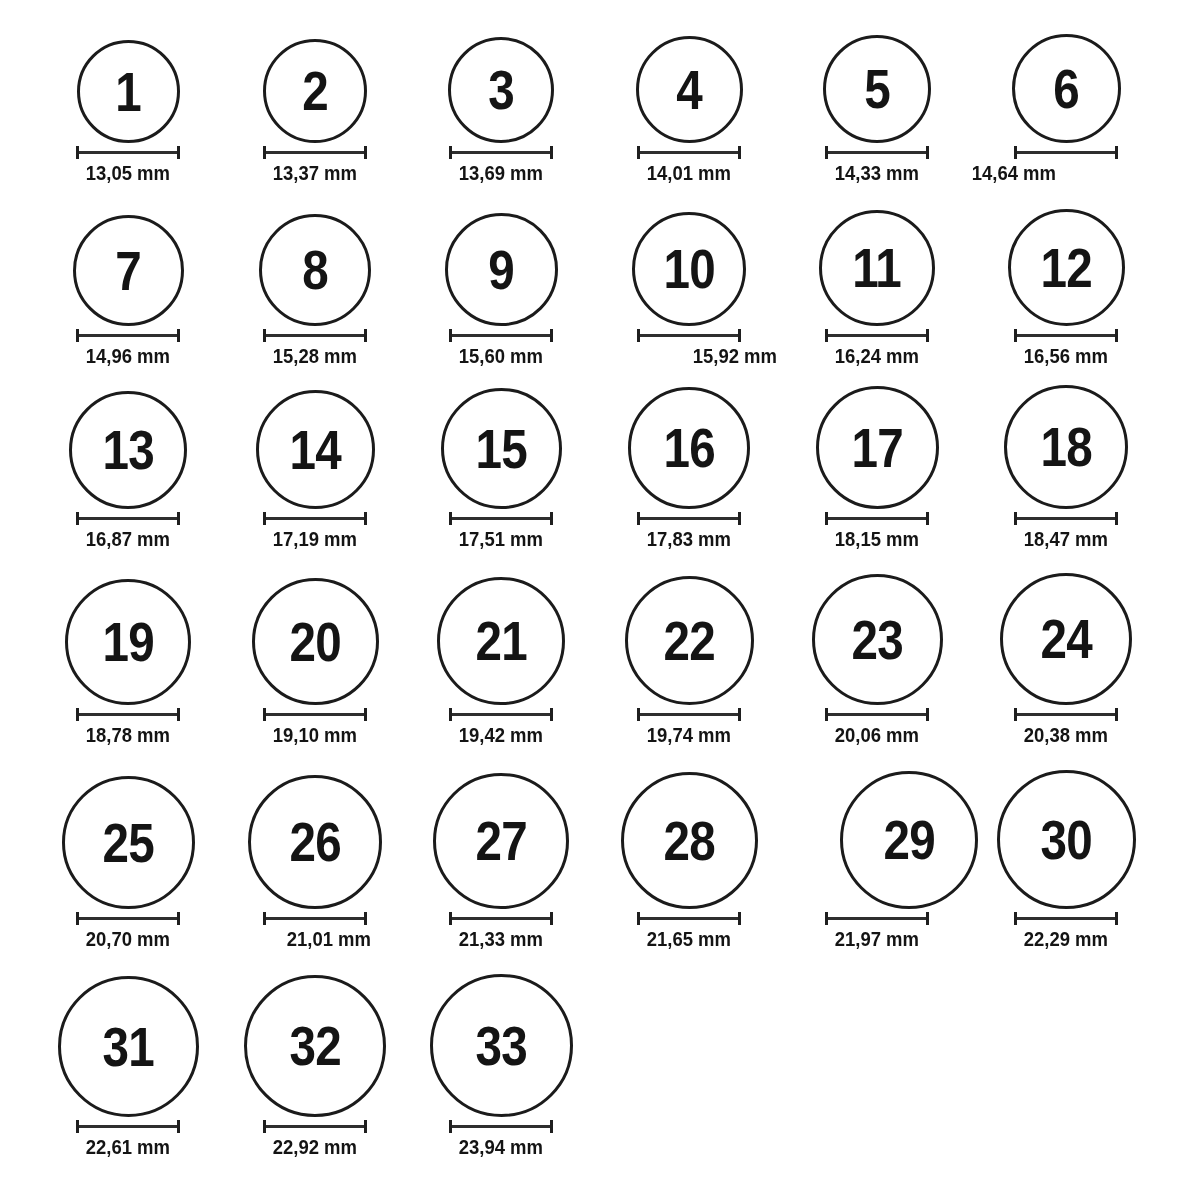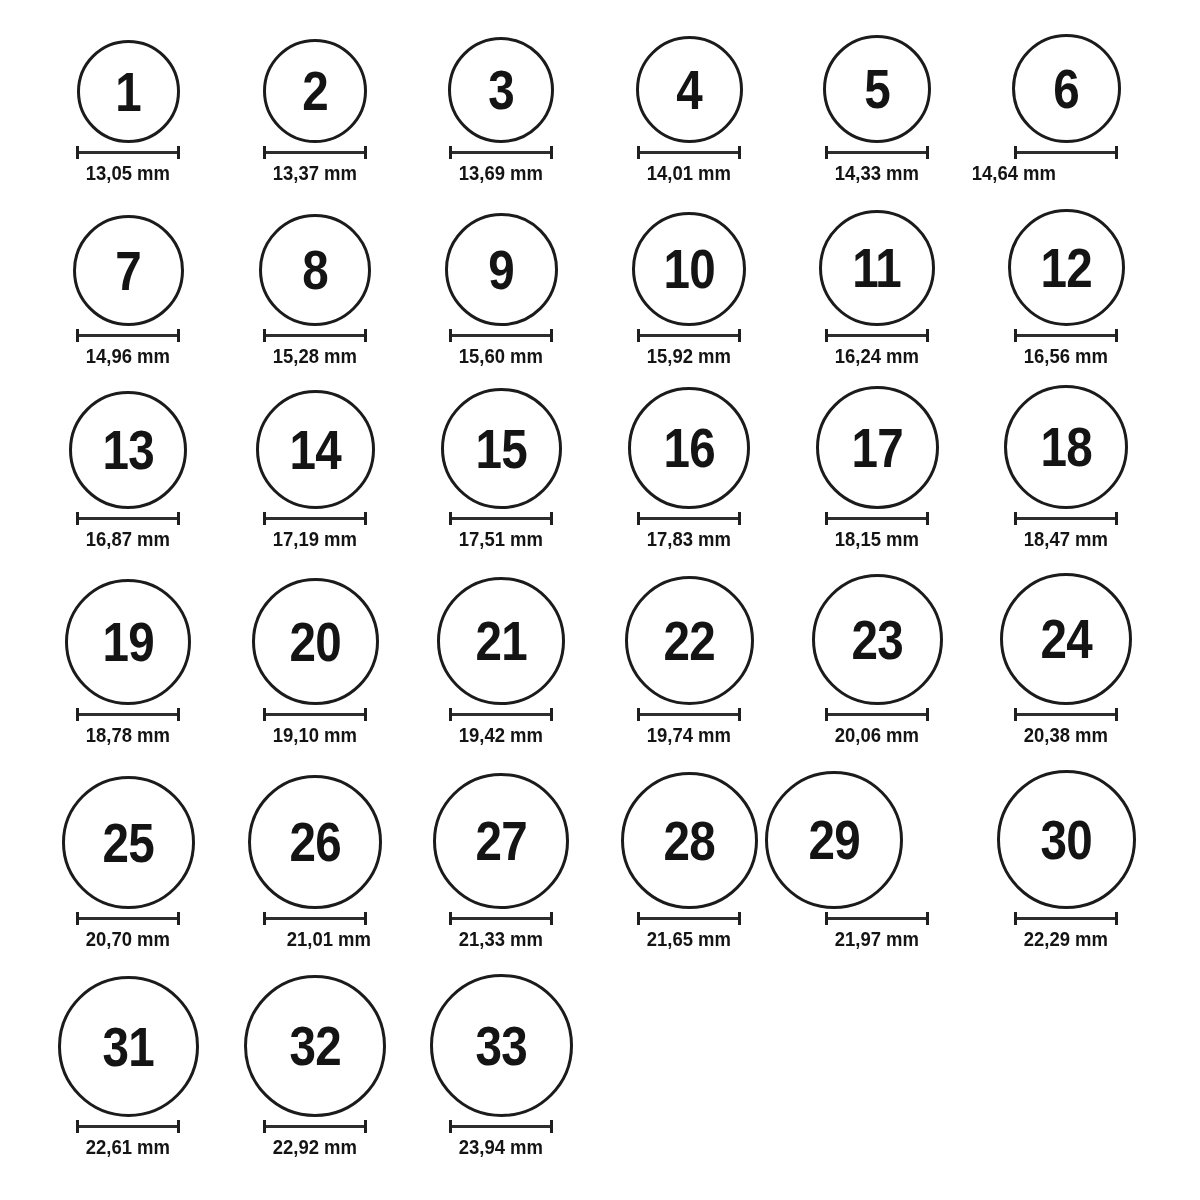--- a/index.html
+++ b/index.html
@@ -189,21 +189,21 @@
     </div>
 
     <div class="ring-item">
       <div class="ring-circle" style="width: 114px; height: 114px; left: 632px; top: 212px;">
         <span class="ring-number">10</span>
       </div>
       <div class="dim-line" style="width: 104px; left: 637px; top: 329px;">
         <span class="dim-tick"></span>
         <span class="dim-tick"></span>
       </div>
-      <div class="dim-label" style="left: 595px; top: 344px;">
+      <div class="dim-label" style="left: 595px; top: 344px; text-align: right;">
         <span class="condense">15,92 mm</span>
       </div>
     </div>
 
     <div class="ring-item">
       <div class="ring-circle" style="width: 116px; height: 116px; left: 819px; top: 210px;">
         <span class="ring-number">11</span>
       </div>
       <div class="dim-line" style="width: 104px; left: 825px; top: 329px;">
         <span class="dim-tick"></span>
@@ -429,21 +429,21 @@
       <div class="dim-line" style="width: 104px; left: 637px; top: 912px;">
         <span class="dim-tick"></span>
         <span class="dim-tick"></span>
       </div>
       <div class="dim-label" style="left: 595px; top: 927px;">
         <span class="condense">21,65 mm</span>
       </div>
     </div>
 
     <div class="ring-item">
-      <div class="ring-circle" style="width: 138px; height: 138px; left: 765px; top: 771px;">
+      <div class="ring-circle" style="width: 138px; height: 138px; left: 840px; top: 771px;">
         <span class="ring-number">29</span>
       </div>
       <div class="dim-line" style="width: 104px; left: 825px; top: 912px;">
         <span class="dim-tick"></span>
         <span class="dim-tick"></span>
       </div>
       <div class="dim-label" style="left: 783px; top: 927px;">
         <span class="condense">21,97 mm</span>
       </div>
     </div>

